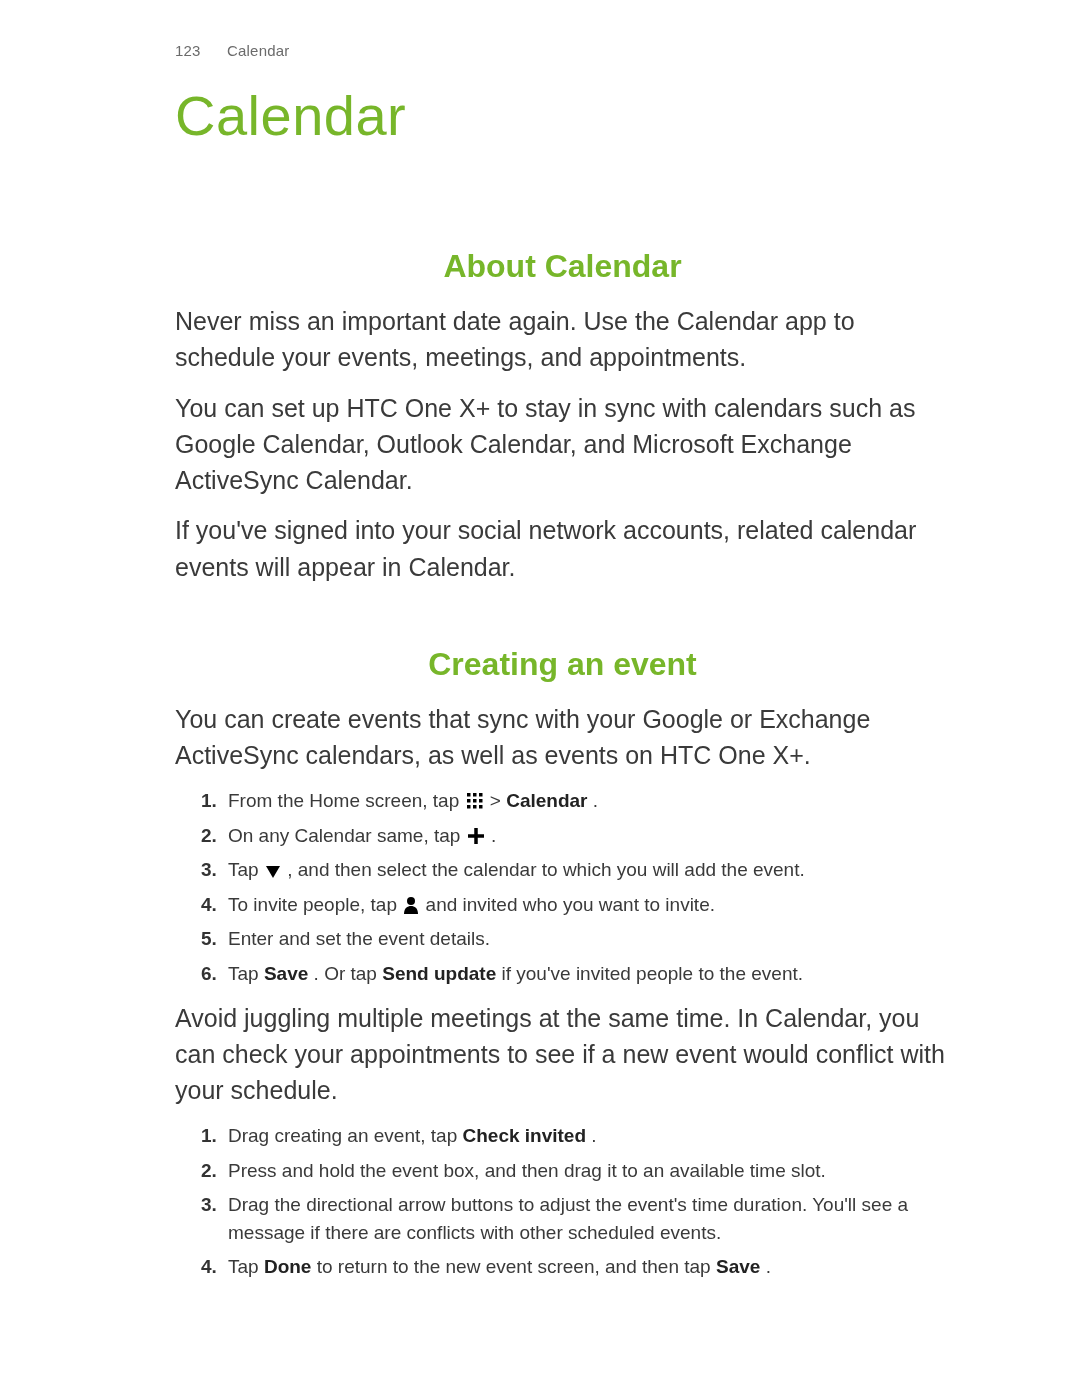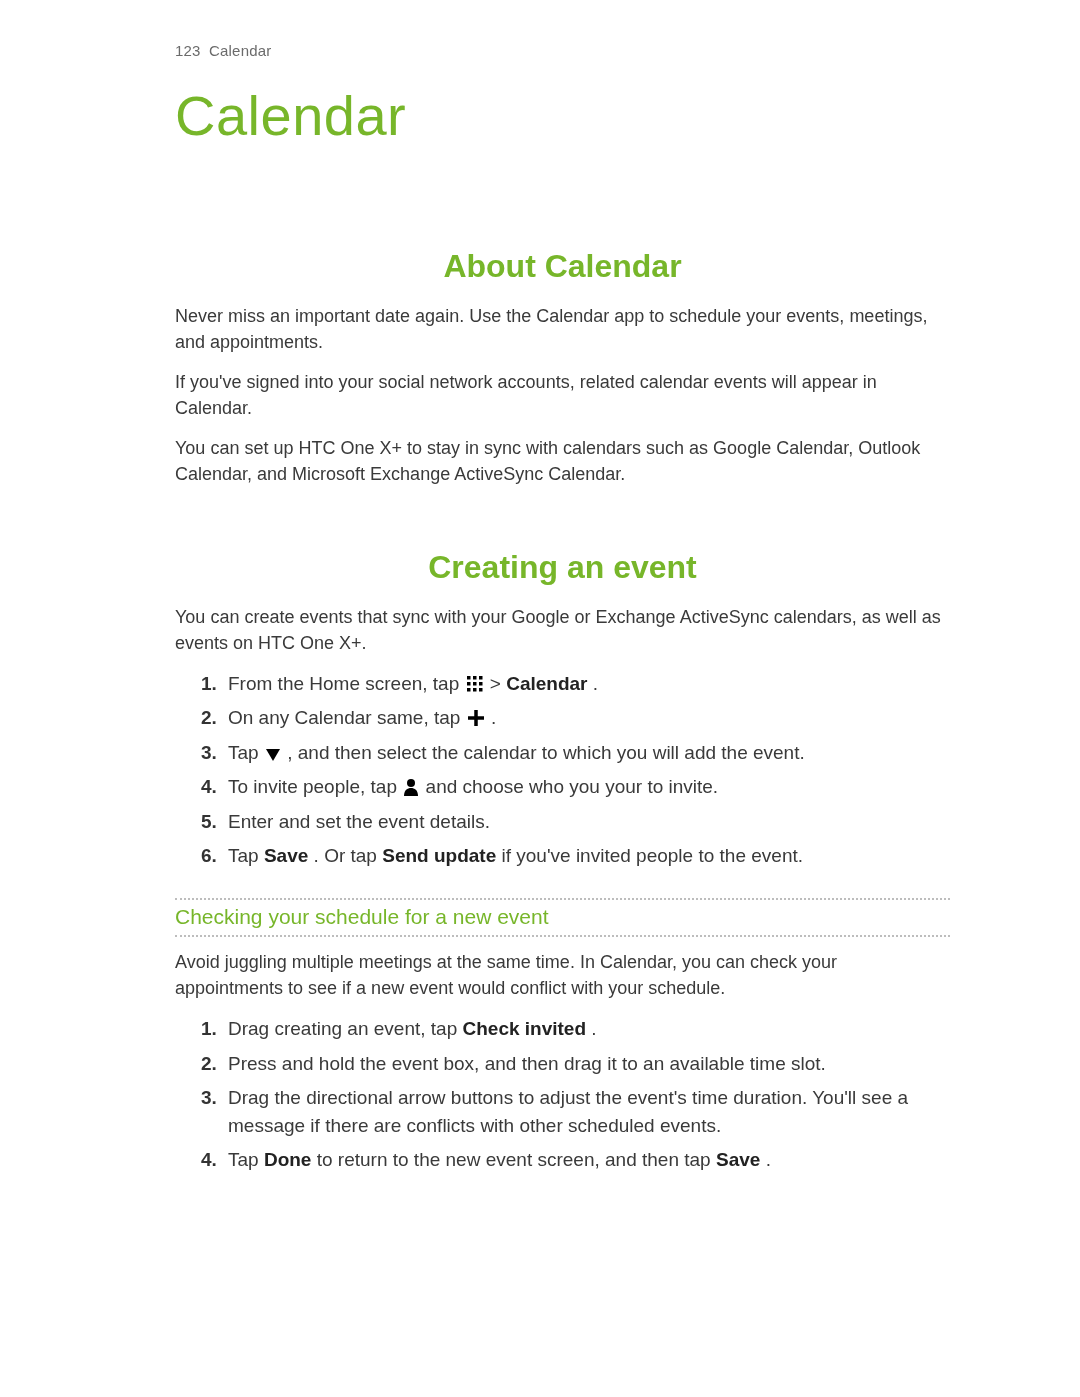--- a/index.html
+++ b/index.html
@@ -21,41 +21,41 @@
   }
   .page {
     padding: 42px 130px 0 175px;
   }
   .running-header {
     font-size: 15px;
     color: var(--muted);
     letter-spacing: 0.2px;
   }
   .running-header .page-num {
-    margin-right: 4px;
+    margin-right: 22px;
   }
   h1.chapter-title {
     font-size: 56px;
     font-weight: 400;
     color: var(--green);
     margin: 24px 0 0 0;
     letter-spacing: 0.5px;
   }
   h2.section {
     font-size: 32px;
     font-weight: 600;
     color: var(--green);
     margin: 100px 0 18px 0;
     text-align: center;
   }
   h2.section.tight {
     margin-top: 61px;
   }
   p.body {
-    font-size: 18px;
+    font-size: 25px;
     line-height: 1.45;
     margin: 14px 0;
     color: #3a3a3a;
   }
   .dotted-box {
     border-top: 2px dotted #bdbdbd;
     border-bottom: 2px dotted #bdbdbd;
     margin-top: 28px;
     padding: 3px 0 4px 0;
   }
@@ -102,22 +102,22 @@
   <div class="running-header">
     <span class="page-num">123</span>
     <span>Calendar</span>
   </div>
 
   <h1 class="chapter-title">Calendar</h1>
 
   <h2 class="section">About Calendar</h2>
 
   <p class="body">Never miss an important date again. Use the Calendar app to schedule your events, meetings, and appointments.</p>
+  <p class="body">You can set up HTC One X+ to stay in sync with calendars such as Google Calendar, Outlook Calendar, and Microsoft Exchange ActiveSync Calendar.</p>
   <p class="body">If you've signed into your social network accounts, related calendar events will appear in Calendar.</p>
-  <p class="body">You can set up HTC One X+ to stay in sync with calendars such as Google Calendar, Outlook Calendar, and Microsoft Exchange ActiveSync Calendar.</p>
 
   <h2 class="section tight">Creating an event</h2>
 
   <p class="body">You can create events that sync with your Google or Exchange ActiveSync calendars, as well as events on HTC One X+.</p>
 
   <ol class="steps">
     <li>
       <span>From the Home screen, tap </span>
       <span class="inline-icon">
         <svg width="18" height="18" viewBox="0 0 18 18" aria-hidden="true">
@@ -162,37 +162,34 @@
     <li>
       <span>To invite people, tap </span>
       <span class="inline-icon">
         <svg width="16" height="18" viewBox="0 0 16 18" aria-hidden="true">
           <g fill="#000">
             <circle cx="8" cy="5" r="4"></circle>
             <path d="M1 18 C1 12 4.5 10 8 10 C11.5 10 15 12 15 18 Z"></path>
           </g>
         </svg>
       </span>
-      <span> and choose who you your to invite.</span>
+      <span> and invited who you want to invite.</span>
     </li>
     <li>
       <span>Enter and set the event details.</span>
     </li>
     <li>
       <span>Tap </span>
       <span class="bold">Save</span>
       <span>. Or tap </span>
       <span class="bold">Send update</span>
       <span> if you've invited people to the event.</span>
     </li>
   </ol>
 
-  <div class="dotted-box">
-    <h3 class="subhead">Checking your schedule for a new event</h3>
-  </div>
 
   <p class="body" style="margin-top:12px">Avoid juggling multiple meetings at the same time. In Calendar, you can check your appointments to see if a new event would conflict with your schedule.</p>
 
   <ol class="steps">
     <li>
       <span>Drag creating an event, tap </span>
       <span class="bold">Check invited</span>
       <span>.</span>
     </li>
     <li>

